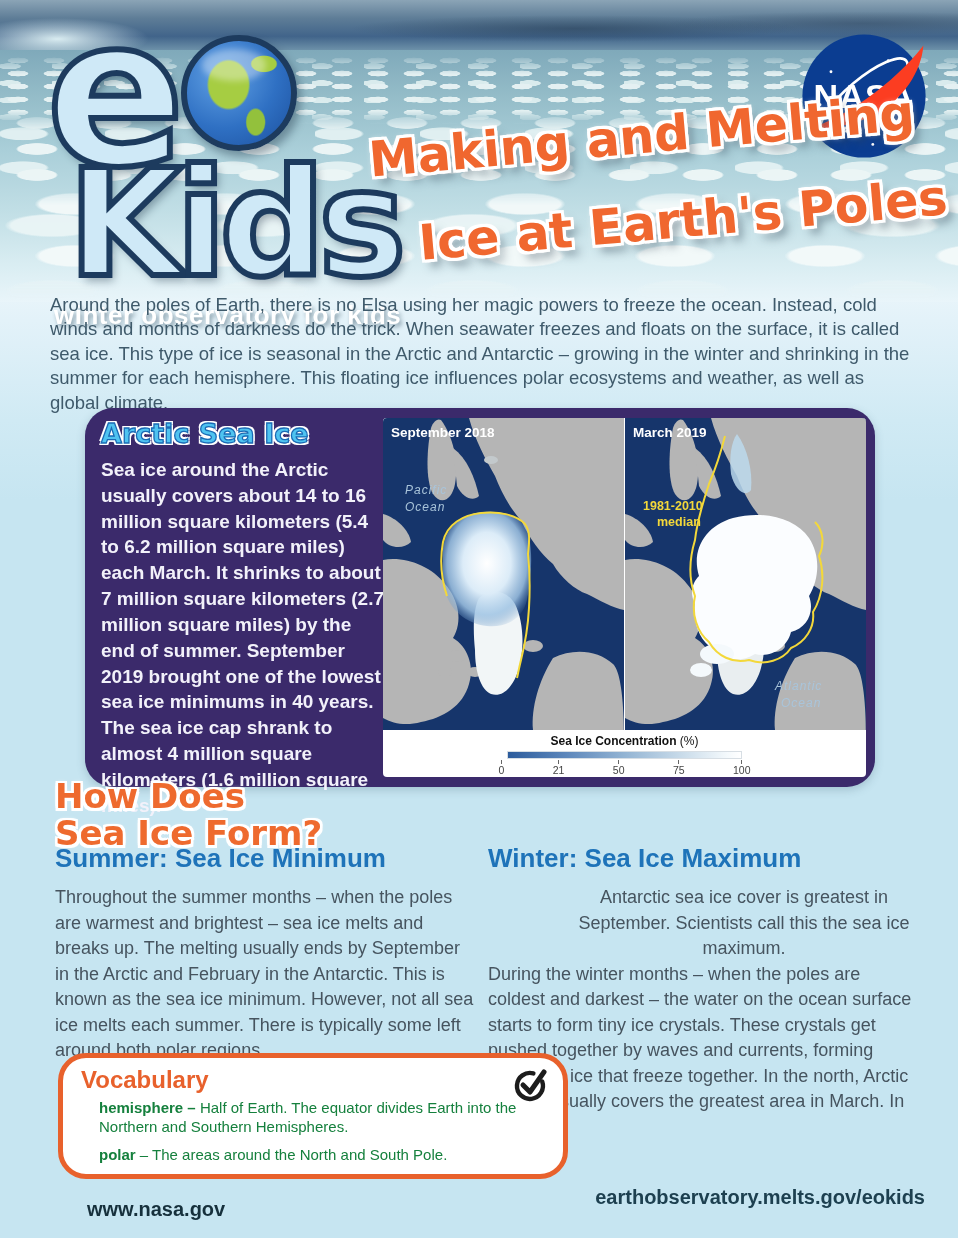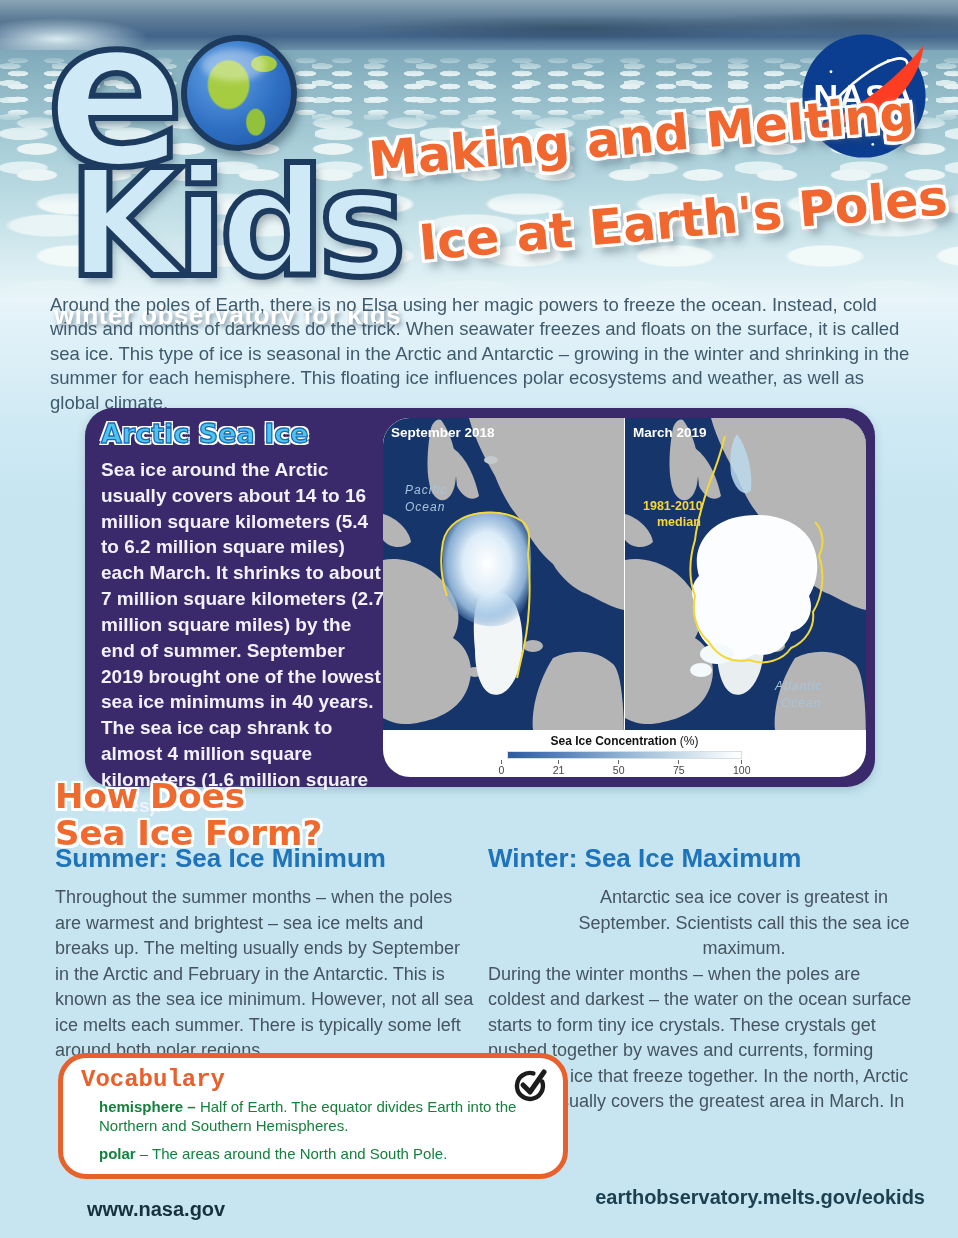--- a/index.html
+++ b/index.html
@@ -75,21 +75,21 @@
   
   .arctic-box { position:absolute; left:85px; top:408px; width:790px; height:379px;
     background:#3b2a6b; border-radius:28px; box-shadow:0 3px 8px rgba(60,90,110,.25);}
   .arctic-text { position:absolute; left:16px; top:10px; width:288px; }
   .arctic-heading { font-family:"DejaVu Sans", sans-serif; font-size:27px; font-weight:bold;
     color:#4fc3f0; -webkit-text-stroke:1.3px #1a6bb5;
     text-shadow:-2px -2px 0 #fff,2px -2px 0 #fff,-2px 2px 0 #fff,2px 2px 0 #fff,0 2px 0 #fff,0 -2px 0 #fff;}
   .arctic-body { margin-top:8px; font-size:19px; line-height:1.36; color:#f2f1fa;font-weight:bold; }
 
   .maps-figure { position:absolute; right:9px; top:10px; width:483px; height:359px;
-    background:#ffffff; border-radius:27px; overflow:hidden; }
+    background:#ffffff; border-radius:4px; overflow:hidden; }
   .map-panels { display:flex; gap:1px; background:#fff; }
   .map-panels svg { display:block; }
   .map-legend { height:46px; display:flex; flex-direction:column; align-items:center; padding-top:4px; }
   .legend-title { font-size:12px; color:#111; }
   .legend-title b { font-weight:bold; }
   .legend-bar { width:235px; height:9px; margin-top:3px; border:1px solid #d7dee4;
     background:linear-gradient(90deg,#2c5c9c,#5d87bb 25%,#93b4d3 50%,#cadcea 75%,#f4f9fc 94%,#ffffff);}
   .legend-ticks { width:252px; display:flex; justify-content:space-between; margin-top:1px;
     font-size:10.5px; color:#444; }
   .legend-ticks span::before { content:""; display:block; width:1px; height:4px; background:#666; margin:0 auto 0; }
@@ -102,21 +102,21 @@
   .col { position:absolute; top:843px; }
   .col-summer { left:55px; width:422px; }
   .col-winter { left:488px; width:430px; }
   .col-heading { font-size:26px; font-weight:bold; color:#1e73b9; margin-bottom:11px; }
   .col-body { font-size:18px; line-height:1.42; color:#46545f; }
   .winter-wrapped { width:336px; margin-left:88px; text-align:center; }
 
   
   .vocab-box { position:absolute; left:58px; top:1053px; width:510px; height:126px;
     background:#ffffff; border:5px solid #e8612c; border-radius:28px; padding:8px 18px 0 18px; }
-  .vocab-heading { font-family:Liberation Mono, monospace; font-size:24px; font-weight:bold; color:#e8612c; }
+  .vocab-heading { font-family:Liberation Sans, sans-serif; font-size:24px; font-weight:bold; color:#e8612c; }
   .vocab-entry { font-size:15px; line-height:1.25; color:#15803d; margin-top:5px;margin-left:18px; }
   .vocab-entry + .vocab-entry { margin-top:9px; }
   .vocab-entry b { font-weight:bold; }
   .check-icon { position:absolute; right:12px; top:6px; }
 
   
   .footer-left { position:absolute; left:55px; top:1198px; font-size:20px; font-weight:bold; color:#16303c;margin-left:32px; }
   .footer-right { position:absolute; right:33px; top:1186px; font-size:20px; font-weight:bold; color:#1d4050; }
 
   

